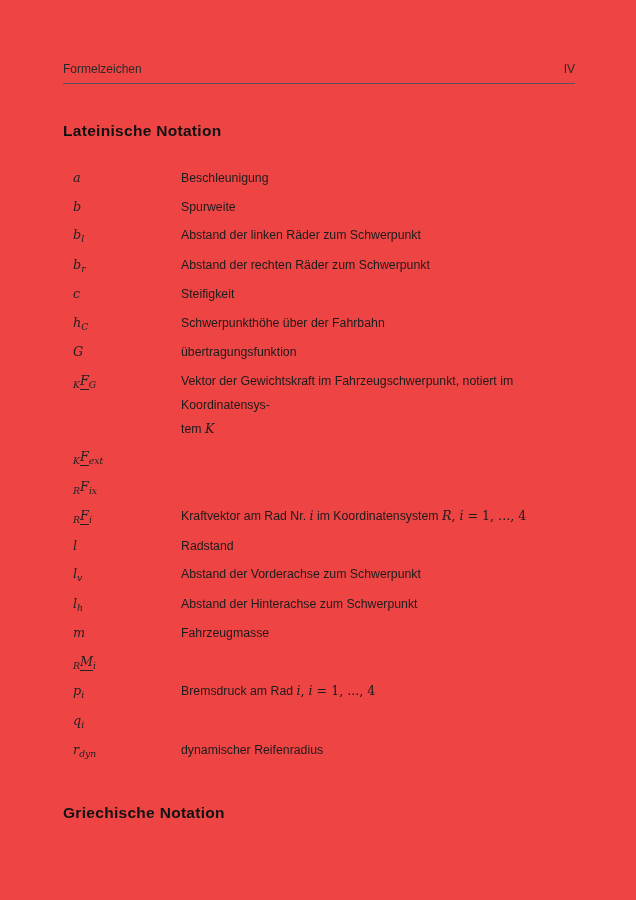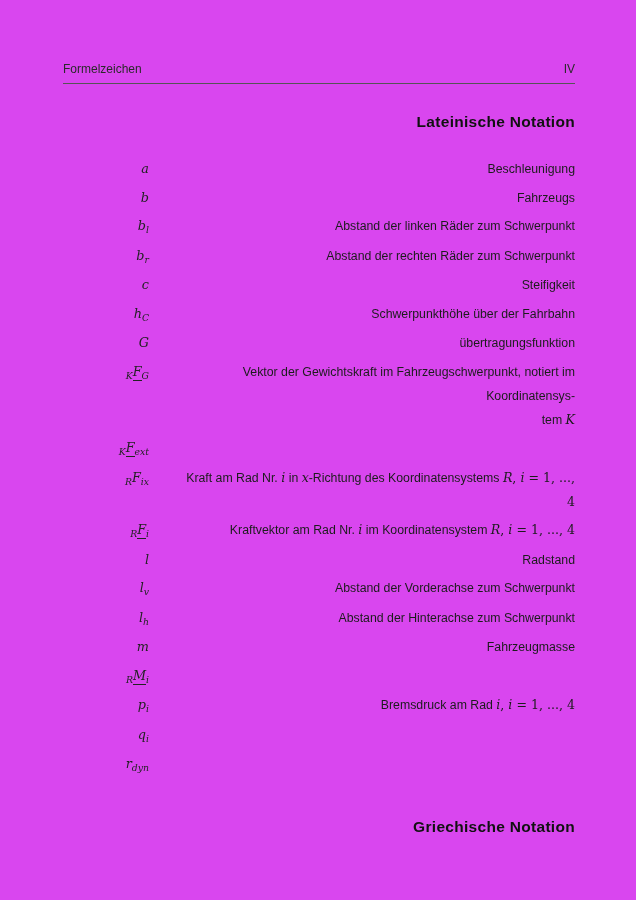--- a/index.html
+++ b/index.html
@@ -4,35 +4,35 @@
 <style>
   * { margin:0; padding:0; box-sizing:border-box; }
   html,body { background:#fff; }
   body {
     width:636px; height:900px;
     font-family:"Liberation Sans", sans-serif;
     color:#1c1c1c;
     position:relative;
     overflow:hidden;
   }
-  .page { position:absolute; inset:0; background:#d946ef; }
+  .page { position:absolute; inset:0; background:#ef4444; }
 
   
   .header {
     position:absolute; left:63px; top:62px; width:512px;
   }
   .header-row {
     display:flex; justify-content:space-between; align-items:baseline;
     font-size:12px; color:#2a2a2a;
     padding-bottom:7px;
     border-bottom:1px solid #555;
   }
 
   
-  .content { position:absolute; left:63px; top:113px; width:512px;text-align:right; }
+  .content { position:absolute; left:63px; top:122px; width:512px; }
   .section-title {
     font-size:15.5px; font-weight:bold; color:#111;
     letter-spacing:0.3px;
   }
   .section-title.second { margin-top:41px; }
 
   .symbol-list { margin-top:26px; }
   .row {
     display:flex; align-items:baseline;
     line-height:24px;
@@ -70,21 +70,21 @@
   <div class="content">
     <div class="section-title">Lateinische Notation</div>
     <div class="symbol-list">
   <div class="row">
     <span class="sym"><span class="mainsym">a</span></span>
     <span class="desc">Beschleunigung</span>
   </div>
 
   <div class="row">
     <span class="sym"><span class="mainsym">b</span></span>
-    <span class="desc">Fahrzeugs</span>
+    <span class="desc">Spurweite</span>
   </div>
 
   <div class="row">
     <span class="sym"><span class="mainsym">b</span><span class="sub">l</span></span>
     <span class="desc">Abstand der linken Räder zum Schwerpunkt</span>
   </div>
 
   <div class="row">
     <span class="sym"><span class="mainsym">b</span><span class="sub">r</span></span>
     <span class="desc">Abstand der rechten Räder zum Schwerpunkt</span>
@@ -109,21 +109,20 @@
     <span class="sym"><span class="presub">K</span><span class="mainsym u">F</span><span class="sub">G</span></span>
     <span class="desc">Vektor der Gewichtskraft im Fahrzeugschwerpunkt, notiert im Koordinatensys-<br>tem <span class="mi">K</span></span>
   </div>
 
   <div class="row">
     <span class="sym"><span class="presub">K</span><span class="mainsym u">F</span><span class="sub">ext</span></span>
   </div>
 
   <div class="row">
     <span class="sym"><span class="presub">R</span><span class="mainsym">F</span><span class="sub">ix</span></span>
-    <span class="desc">Kraft am Rad Nr. <span class="mi">i</span> in <span class="mi">x</span>-Richtung des Koordinatensystems <span class="mi">R</span><span class="mn">, </span><span class="mi">i</span><span class="mn"> = 1, ..., 4</span></span>
   </div>
 
   <div class="row">
     <span class="sym"><span class="presub">R</span><span class="mainsym u">F</span><span class="sub">i</span></span>
     <span class="desc">Kraftvektor am Rad Nr. <span class="mi">i</span> im Koordinatensystem <span class="mi">R</span><span class="mn">, </span><span class="mi">i</span><span class="mn"> = 1, ..., 4</span></span>
   </div>
 
 
   <div class="row">
     <span class="sym"><span class="mainsym">l</span></span>
@@ -153,18 +152,19 @@
     <span class="sym"><span class="mainsym">p</span><span class="sub">i</span></span>
     <span class="desc">Bremsdruck am Rad <span class="mi">i</span><span class="mn">, </span><span class="mi">i</span><span class="mn"> = 1, ..., 4</span></span>
   </div>
 
   <div class="row">
     <span class="sym"><span class="mainsym">q</span><span class="sub">i</span></span>
   </div>
 
   <div class="row">
     <span class="sym"><span class="mainsym">r</span><span class="sub">dyn</span></span>
+    <span class="desc">dynamischer Reifenradius</span>
   </div>
 </div>
     <div class="section-title second">Griechische Notation</div>
   </div>
 
 </div>
 
 </body></html>

